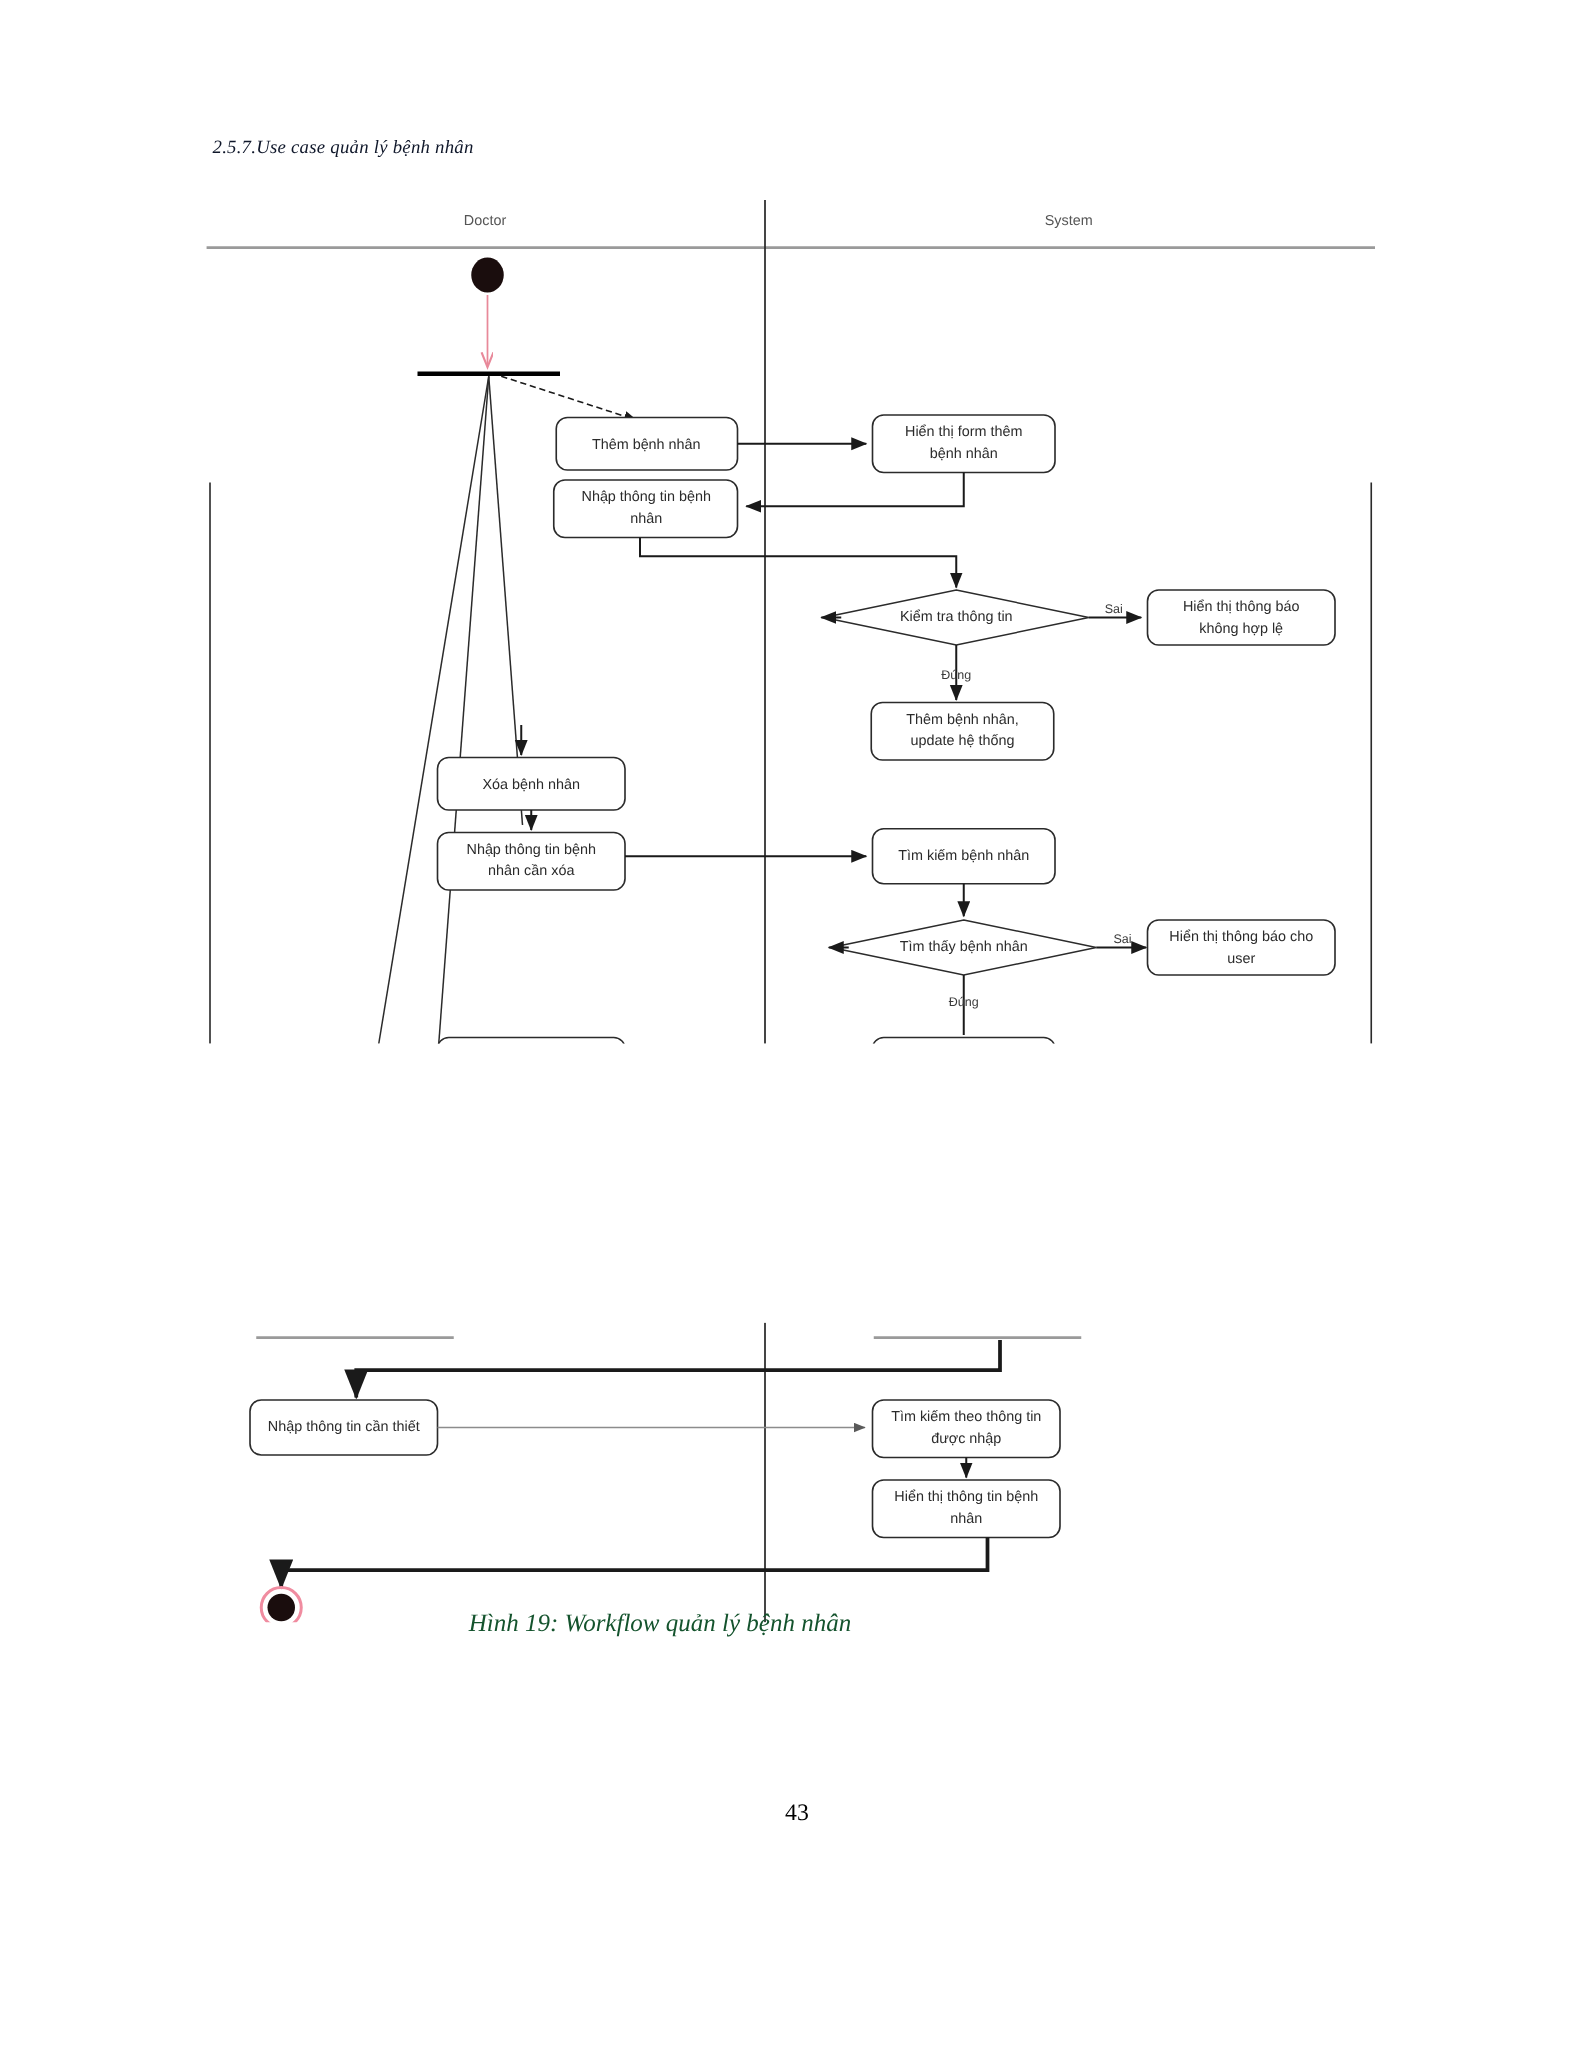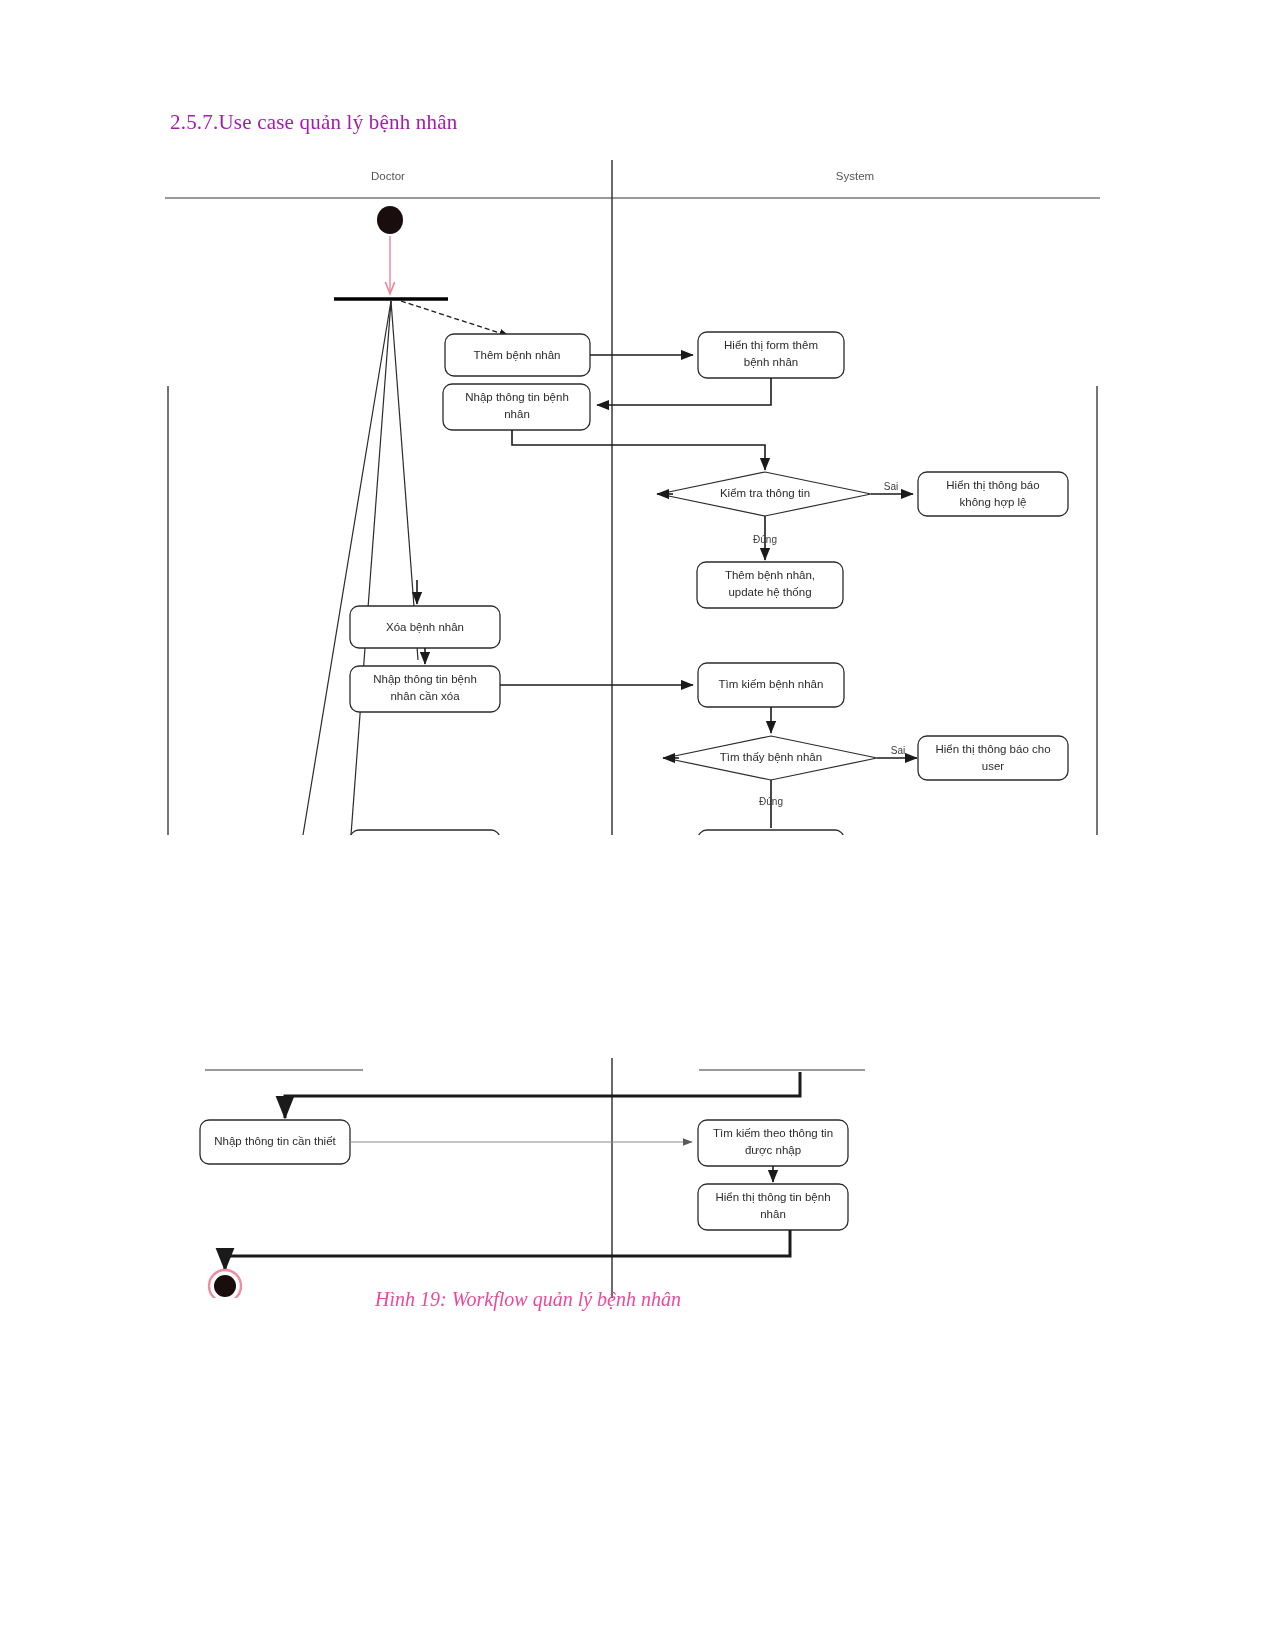--- a/index.html
+++ b/index.html
@@ -20,22 +20,23 @@
     inset: 0;
     background: #ffffff;
   }
 
   
   .section-heading {
     position: absolute;
     left: 170px;
     top: 110px;
     font-family: "Liberation Serif", serif;
-    font-size: 21px;
-    color: #a21caf;
+    font-style: italic;
+    font-size: 15px;
+    color: #0f172a;
     white-space: nowrap;
     letter-spacing: 0.2px;
   }
 
   
   .diagram-top {
     position: absolute;
     left: 165px;
     top: 160px;
     width: 935px;
@@ -59,21 +60,21 @@
   
   .figure-caption {
     position: absolute;
     left: 0;
     top: 1288px;
     width: 1056px;
     text-align: center;
     font-family: "Liberation Serif", serif;
     font-style: italic;
     font-size: 20px;
-    color: #ec4899;
+    color: #14532d;
   }
 
   
   .page-number {
     position: absolute;
     left: 0;
     top: 1440px;
     width: 1275px;
     text-align: center;
     font-family: "Liberation Serif", serif;
@@ -304,14 +305,15 @@
 
       <path class="thick-join" d="M625,172 L625,198 L60,198 L60,212" marker-end="url(#arrowBlack2)"></path>
 
       <circle cx="60" cy="228" r="16" fill="none" stroke="#f08ca0" stroke-width="2.4"></circle>
       <circle cx="60" cy="228" r="11" fill="#1a0d0d"></circle>
     </svg>
   </div>
 
   <div class="figure-caption">Hình 19: Workflow quản lý bệnh nhân</div>
 
+  <div class="page-number">43</div>
 
 </div>
 
 </body></html>

